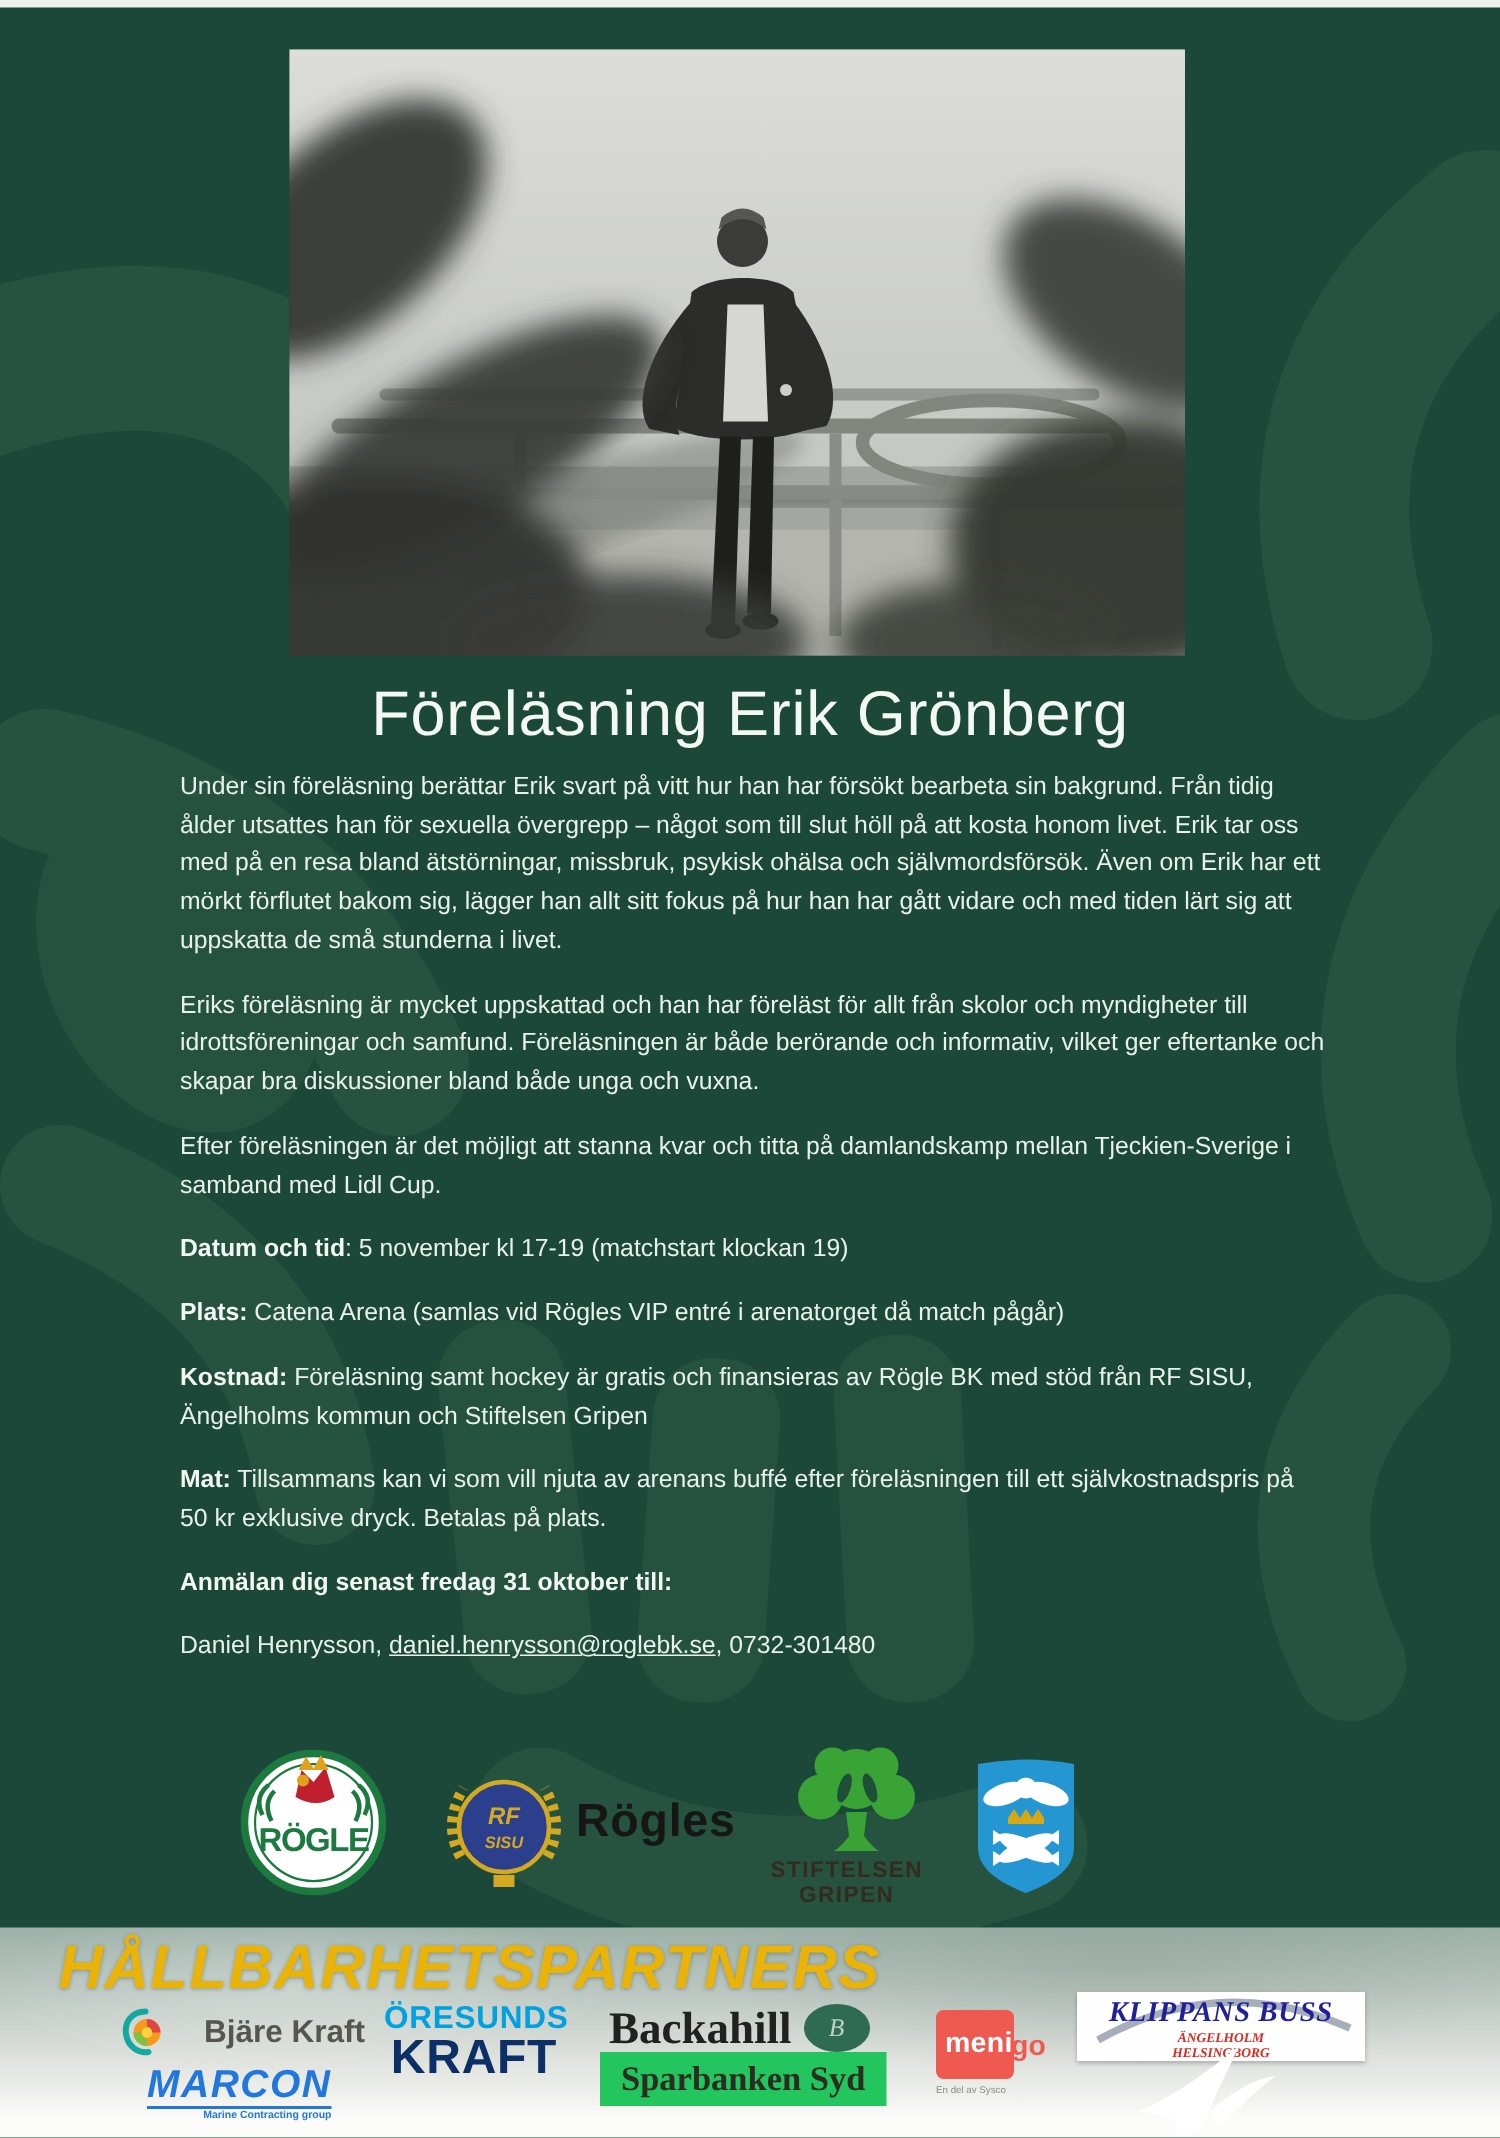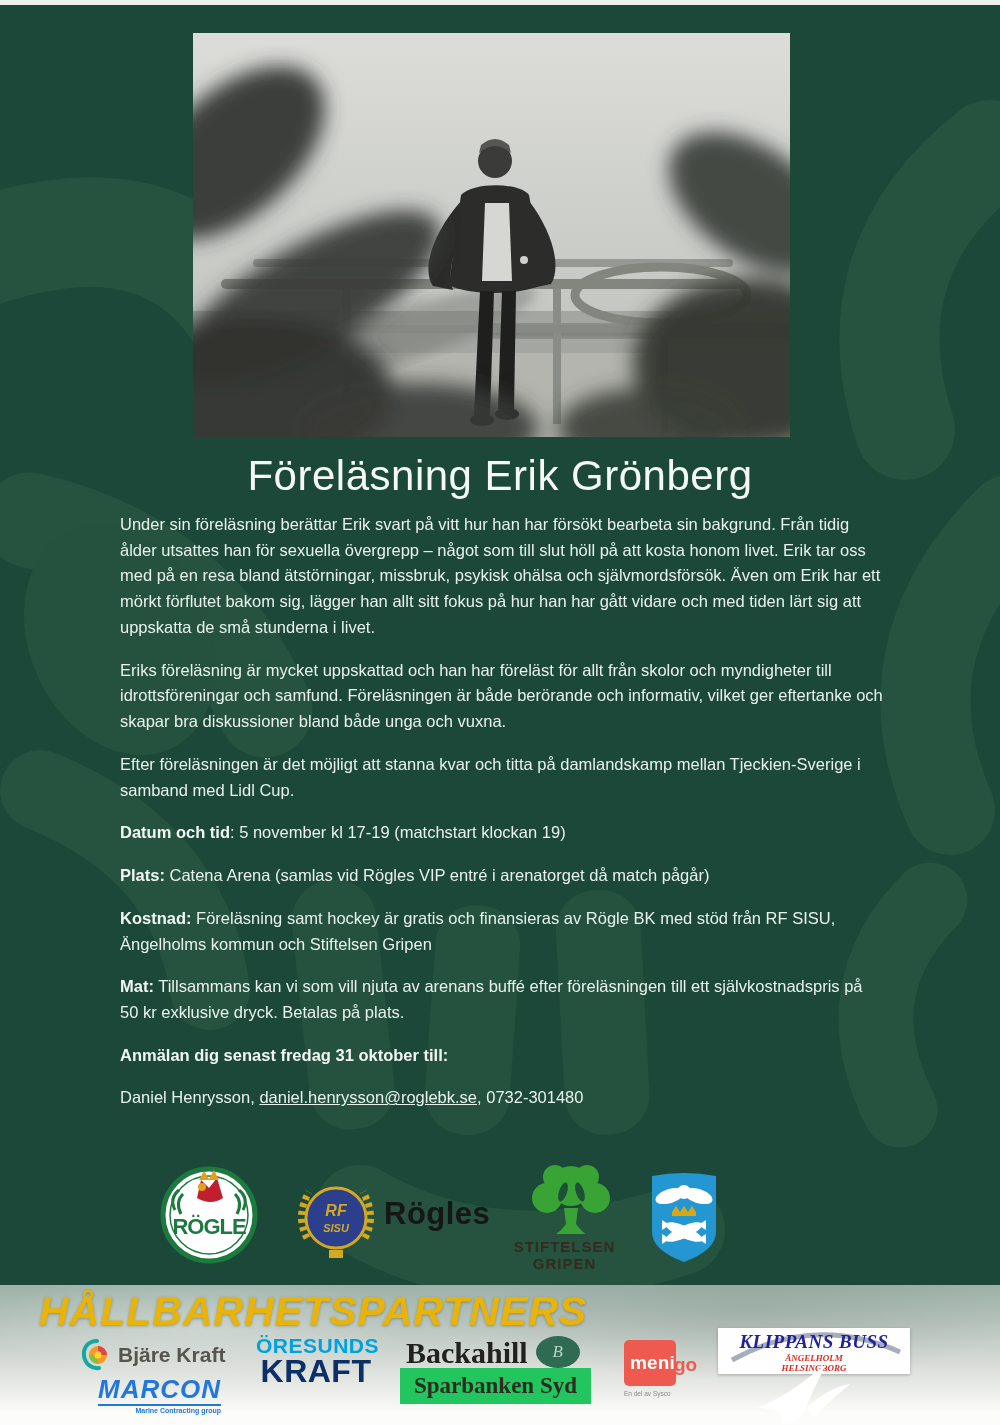--- a/index.html
+++ b/index.html
@@ -19,21 +19,21 @@
   .gripen-text{left:492px;top:1238px;width:145px;text-align:center;color:#332a20;font-weight:800;font-size:15px;line-height:1.15;letter-spacing:1px;}
   .angelholm-text{left:726px;top:1188px;color:#2d9fd8;font-weight:700;font-size:25px;line-height:1.2;}
   
   .footer-band{left:0;top:1285px;width:1000px;height:130px;
     background:linear-gradient(180deg,#9db2aa 0%,#b6c3bc 28%,#d9ddd8 62%,#f4f4f1 90%,#fdfdfc 100%);}
   .footer-band::after{content:"";position:absolute;inset:0;
     background:radial-gradient(ellipse 300px 80px at 20% 30%, rgba(255,255,255,.25), transparent 70%),
                radial-gradient(ellipse 400px 100px at 75% 20%, rgba(90,110,100,.18), transparent 70%);}
   .bottom-strip{left:0;top:1413px;width:1000px;height:12px;background:#fcfcfb;}
   .footer-heading{left:22px;top:1288px;color:#eab308;font-size:41px;font-weight:800;font-style:italic;letter-spacing:1px;text-shadow:0 1px 3px rgba(30,50,42,.35);z-index:3;margin-left:17px;}
-  .bjare{left:80px;top:1338px;display:flex;align-items:center;gap:4px;z-index:3;}
+  .bjare{left:80px;top:1338px;display:flex;align-items:center;gap:22px;z-index:3;}
   .bjare-label{color:#56564f;font-size:21px;font-weight:600;}
   .marcon{left:98px;top:1376px;z-index:3;}
   .marcon-name{color:#2277dd;font-size:26px;font-weight:800;font-style:italic;letter-spacing:1px;border-bottom:2.5px solid #2277dd;line-height:1;padding-bottom:2px;}
   .marcon-tag{color:#2277dd;font-size:7px;font-weight:700;text-align:right;margin-top:1px;}
   .oresund{left:256px;top:1335px;width:120px;text-align:center;z-index:3;}
   .oresund-1{color:#00a1e0;font-size:21px;font-weight:800;letter-spacing:.5px;line-height:1;}
   .oresund-2{color:#0b2f66;font-size:32px;font-weight:900;letter-spacing:.5px;line-height:.95;}
   .backahill{left:406px;top:1336px;display:flex;align-items:flex-start;gap:8px;z-index:3;}
   .backahill-name{font-family:"Liberation Serif",serif;color:#21211f;font-size:30px;font-weight:600;}
   .backahill-oval{width:44px;height:32px;border-radius:50%;background:#2e6b52;display:flex;align-items:center;justify-content:center;}

